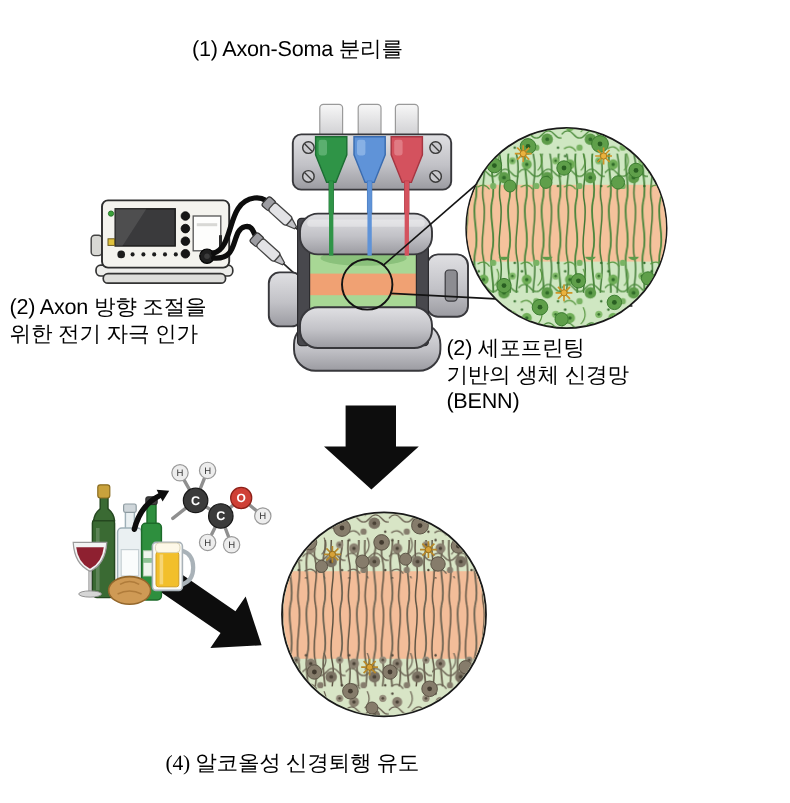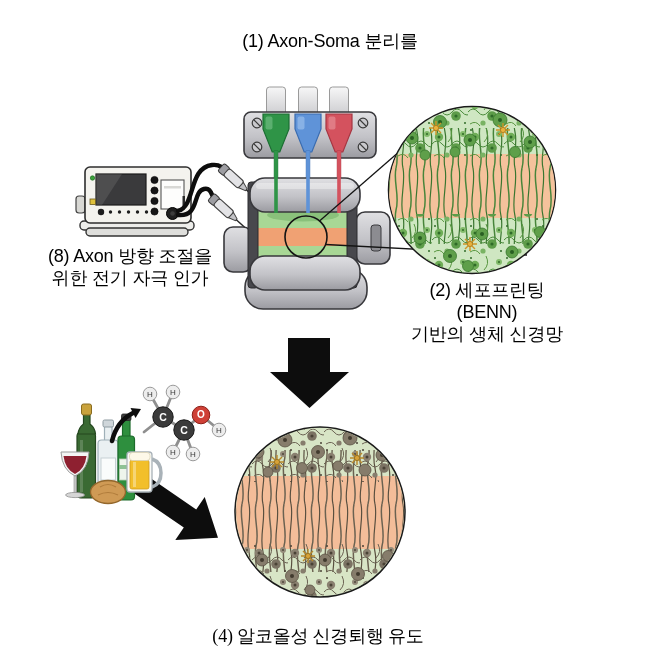--- a/index.html
+++ b/index.html
@@ -1,19 +1,19 @@
 <!DOCTYPE html>
 <html><head>
 <meta charset="utf-8">
 <style>
   html,body{margin:0;padding:0;background:#ffffff;}
   .stage{position:relative;width:658px;height:669px;background:#ffffff;overflow:hidden;
          font-family:"Liberation Sans",sans-serif;}
   svg.art{position:absolute;left:0;top:0;}
-  .txt{position:absolute;text-align:center;color:#000;font-size:18px;line-height:22px;
+  .txt{position:absolute;text-align:left;color:#000;font-size:18px;line-height:22px;
        font-weight:500;letter-spacing:-0.2px;z-index:5;}
   .t1{left:160px;top:30px;width:340px;}
   .t2{left:8px;top:245px;width:244px;}
   .t3{left:372px;top:279px;width:230px;}
   .t4{left:138px;top:625px;width:360px;font-family:Liberation Serif, serif;}
 </style>
 </head>
 <body>
 
 <div class="stage">
@@ -360,25 +360,25 @@
         <use href="#astroD" transform="translate(308,556)"></use>
       </g>
     </g>
   </g>
 </svg>
 
 <div class="txt t1">
   <div>(1) Axon-Soma 분리를</div>
 </div>
 <div class="txt t2">
-  <div>(8) Axon 방향 조절을</div>
+  <div>(2) Axon 방향 조절을</div>
   <div>위한 전기 자극 인가</div>
 </div>
 <div class="txt t3">
   <div>(2) 세포프린팅</div>
+  <div>기반의 생체 신경망</div>
   <div>(BENN)</div>
-  <div>기반의 생체 신경망</div>
 </div>
 <div class="txt t4">
   <div>(4) 알코올성 신경퇴행 유도</div>
 </div>
 
 </div>
 
 </body></html>

